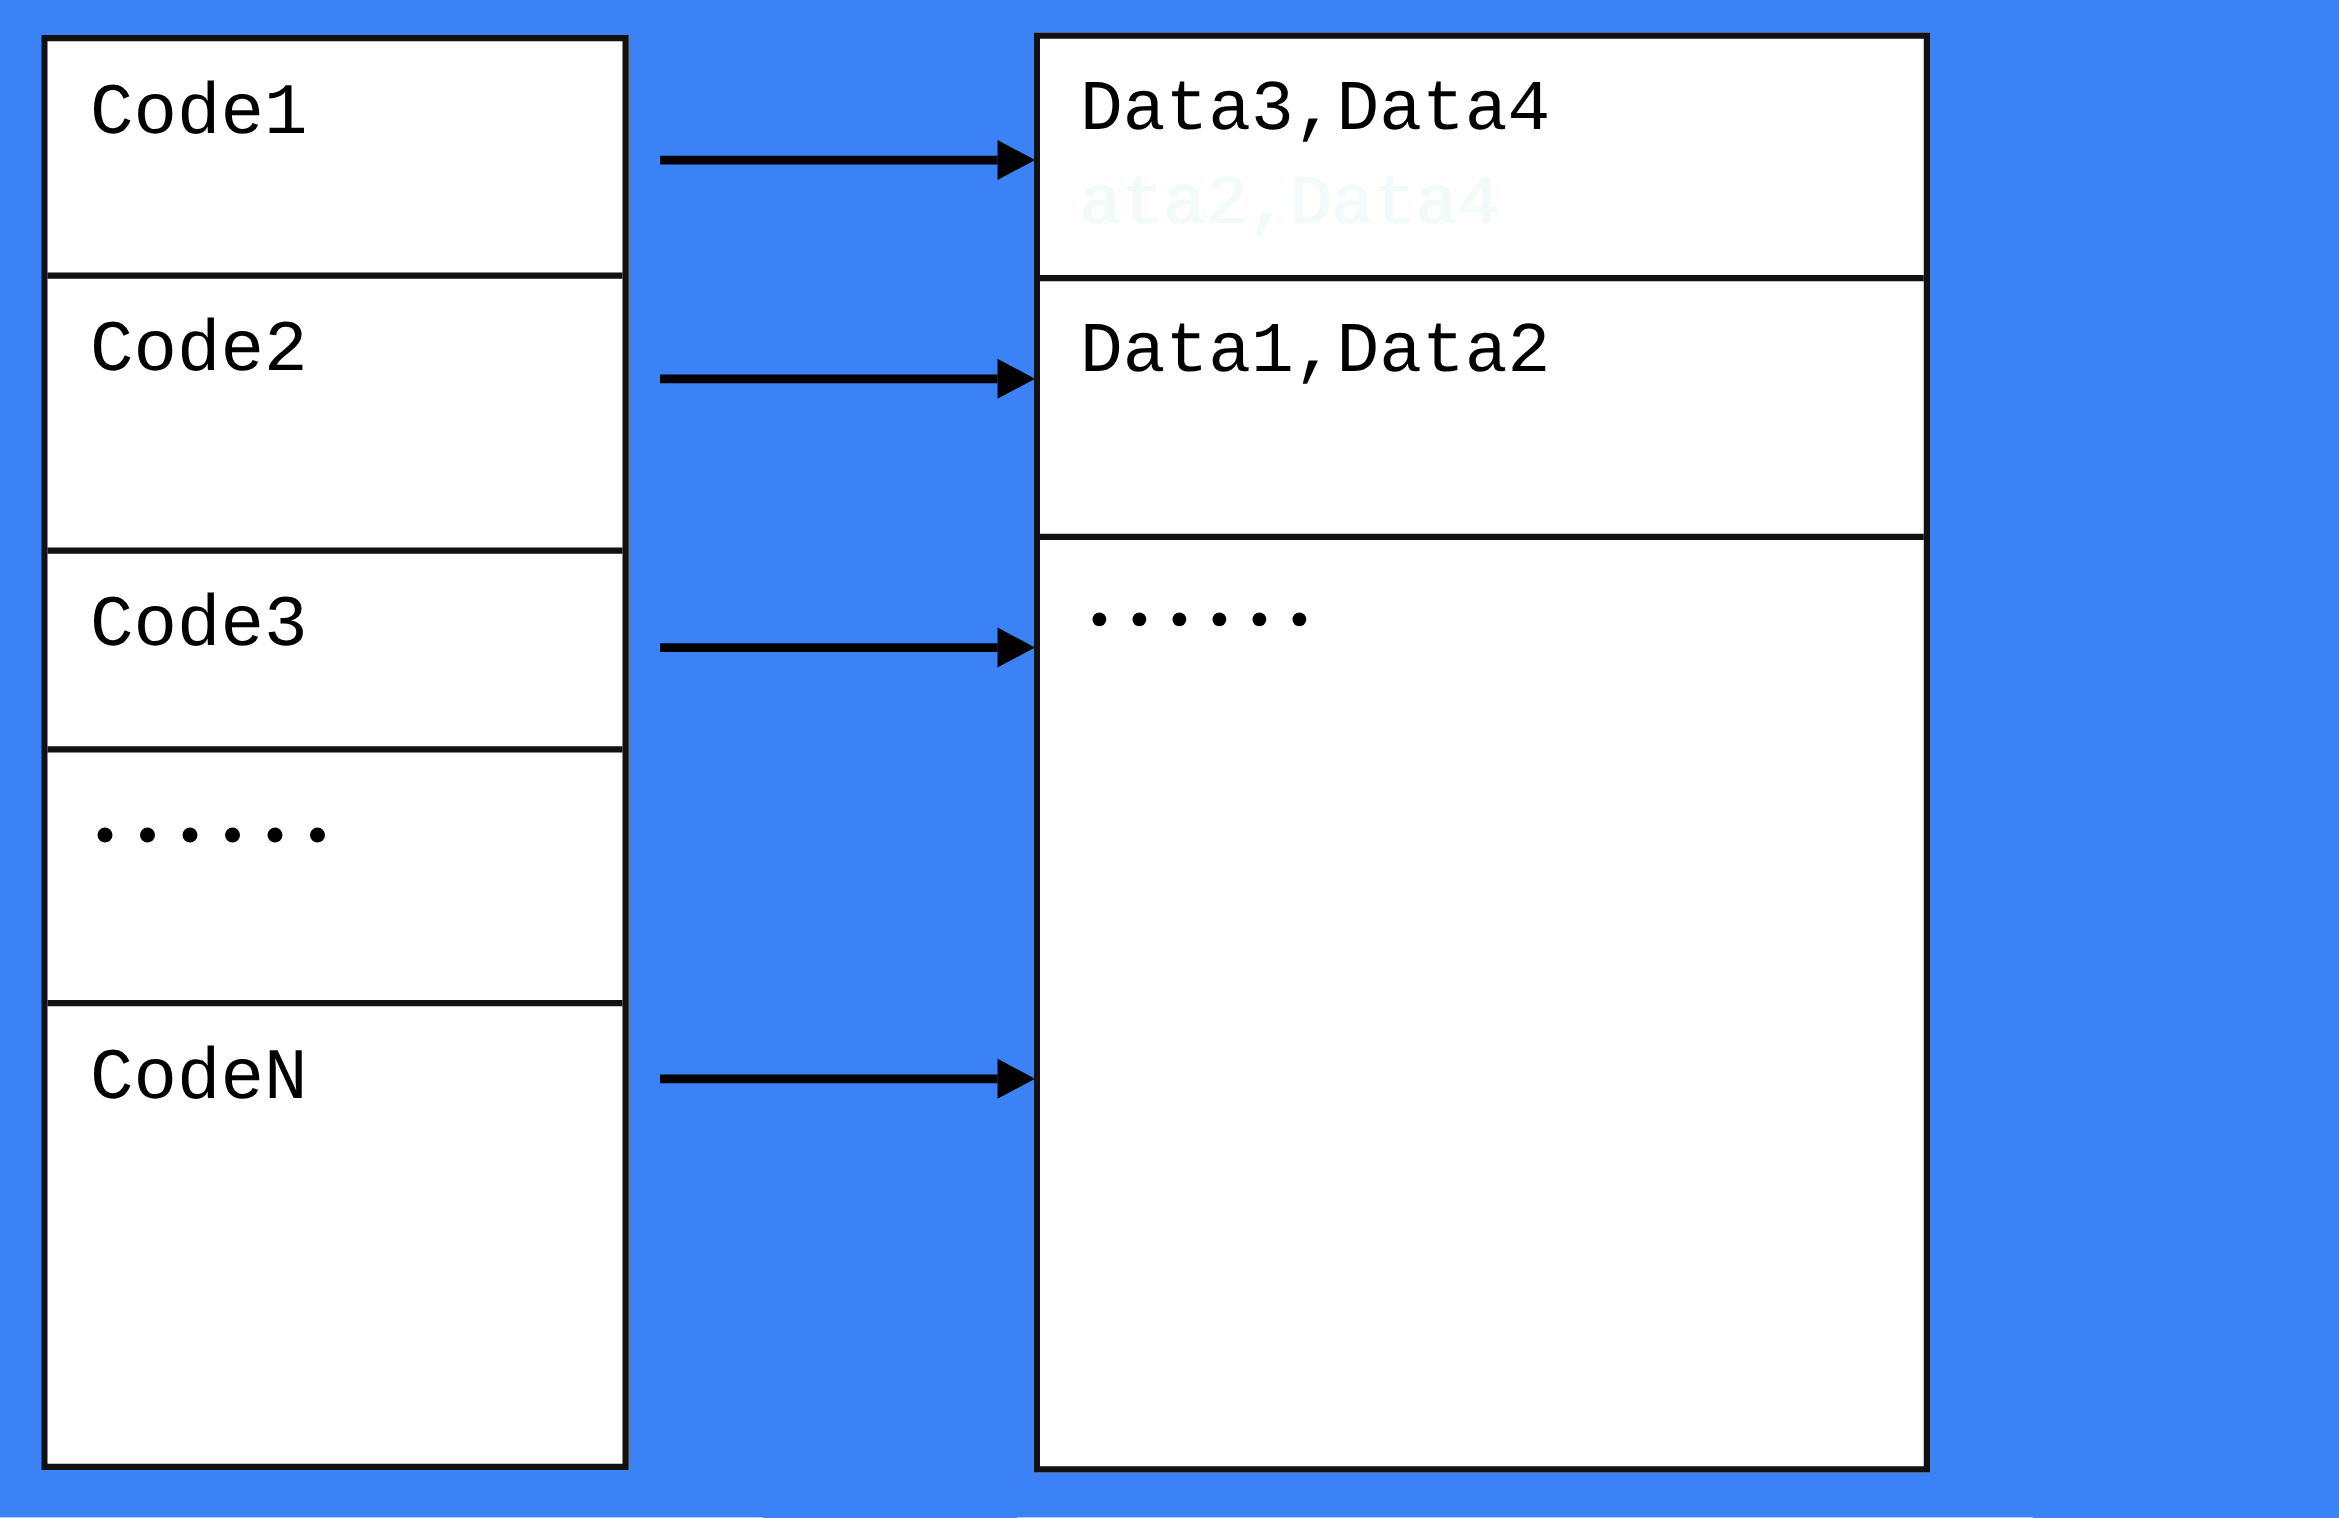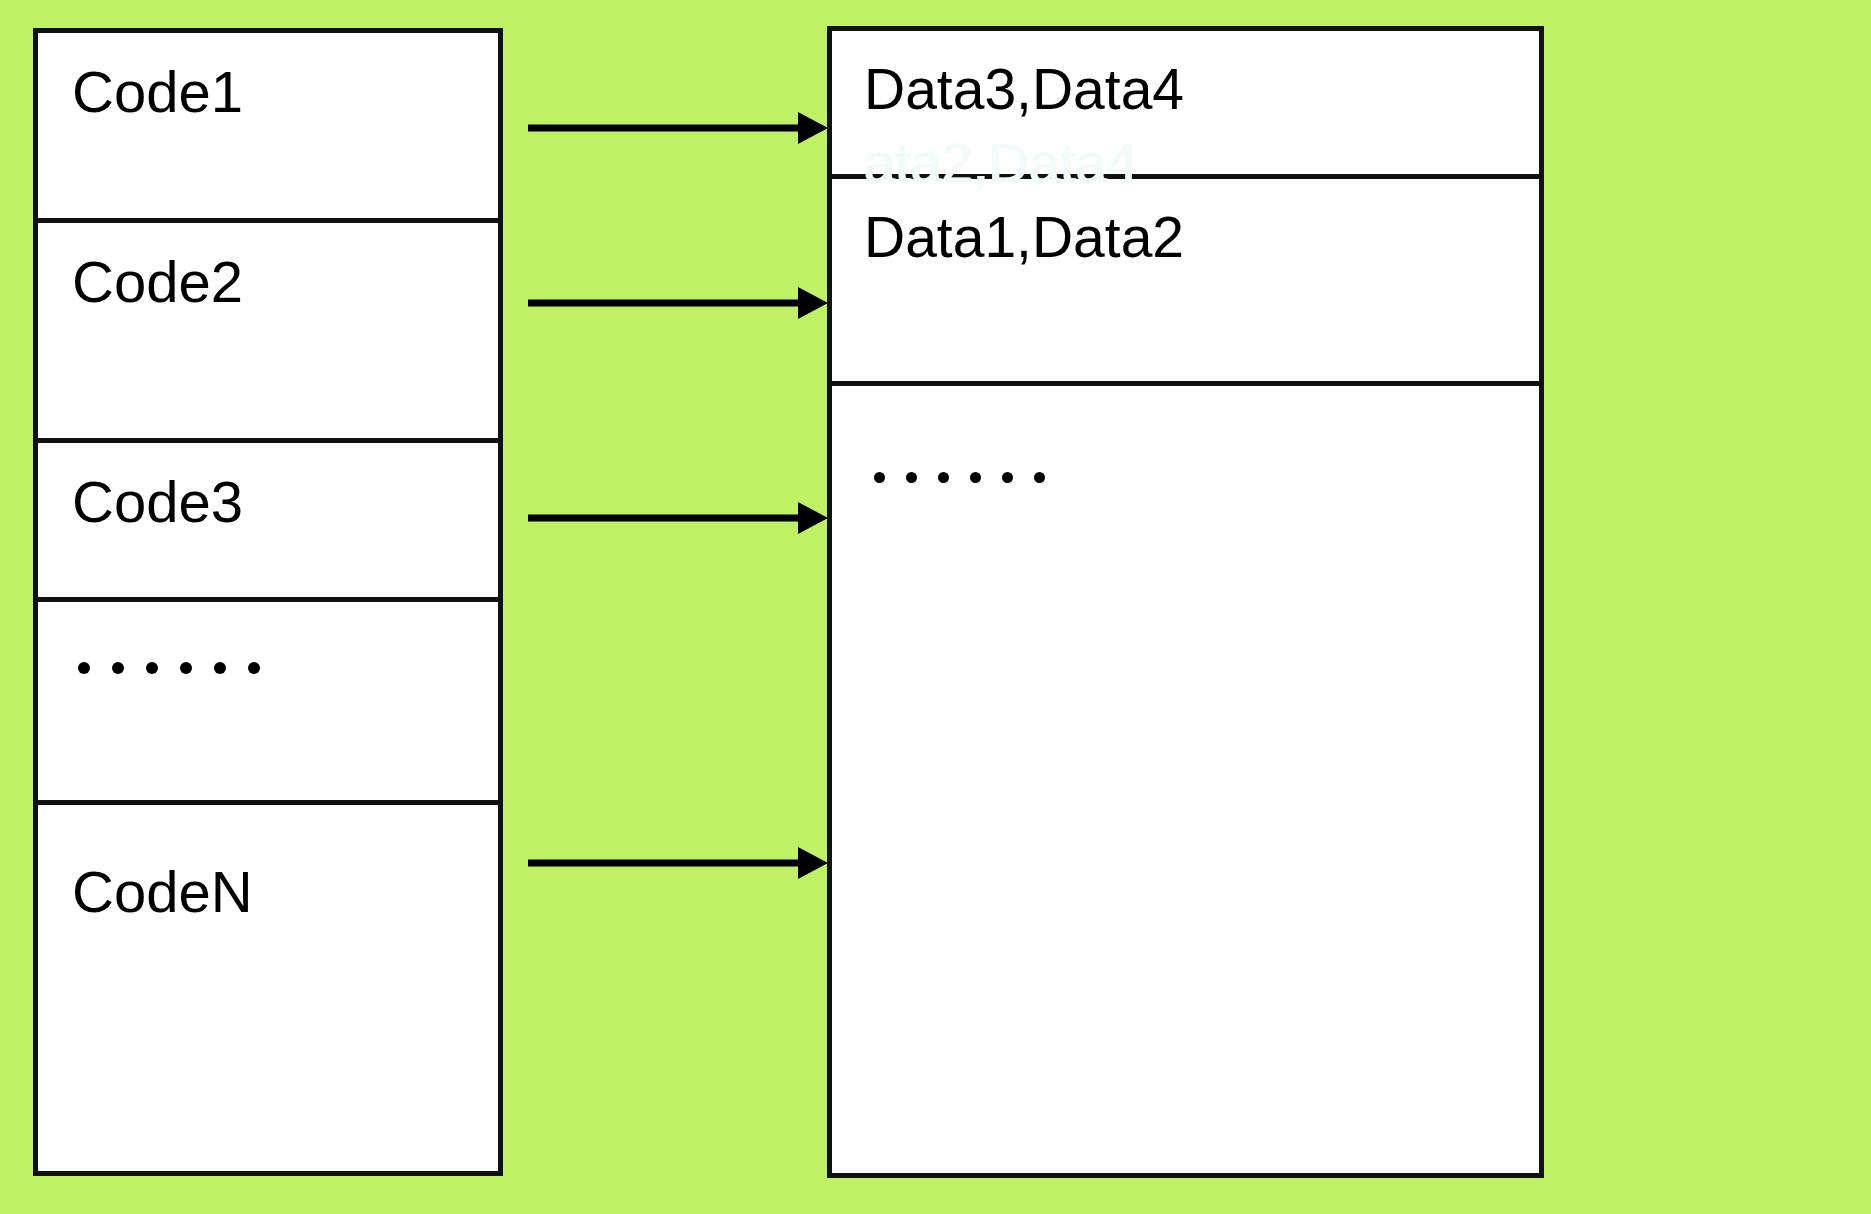--- a/index.html
+++ b/index.html
@@ -5,23 +5,23 @@
 <style>
   html, body {
     margin: 0;
     padding: 0;
     background: #ffffff;
   }
   #canvas {
     position: relative;
     width: 1871px;
     height: 1214px;
-    background: #bef264;
+    background: #3b82f6;
     overflow: hidden;
-    font-family: Liberation Sans, sans-serif;
+    font-family: Liberation Mono, monospace;
   }
 
   
   .table-box {
     position: absolute;
     box-sizing: border-box;
     border: 5px solid #111111;
     background: #ffffff;
     display: flex;
     flex-direction: column;
@@ -42,21 +42,20 @@
   .row {
     position: relative;
     box-sizing: border-box;
     border-bottom: 5px solid #111111;
     display: flex;
     align-items: flex-start;
     overflow: visible;
   }
   .row:last-child {
     border-bottom: none;
-    margin-top: 28px;
   }
 
   .row-label {
     font-size: 58px;
     line-height: 1;
     color: #000000;
     white-space: nowrap;
     padding-left: 34px;
     padding-top: 30px;
     letter-spacing: 0px;
@@ -144,21 +143,21 @@
     </div>
 
     <div class="row" style="flex:1 1 auto">
       <span class="row-label">CodeN</span>
     </div>
 
   </div>
 
   <div class="table-box" id="data-table">
 
-    <div class="row" style="height:148px">
+    <div class="row" style="height:194px">
       <span class="row-label">Data3,Data4</span>
       <span class="ghost-text">ata2,Data4</span>
     </div>
 
     <div class="row" style="height:207px">
       <span class="row-label">Data1,Data2</span>
     </div>
 
 
     <div class="row" style="height:198px">

